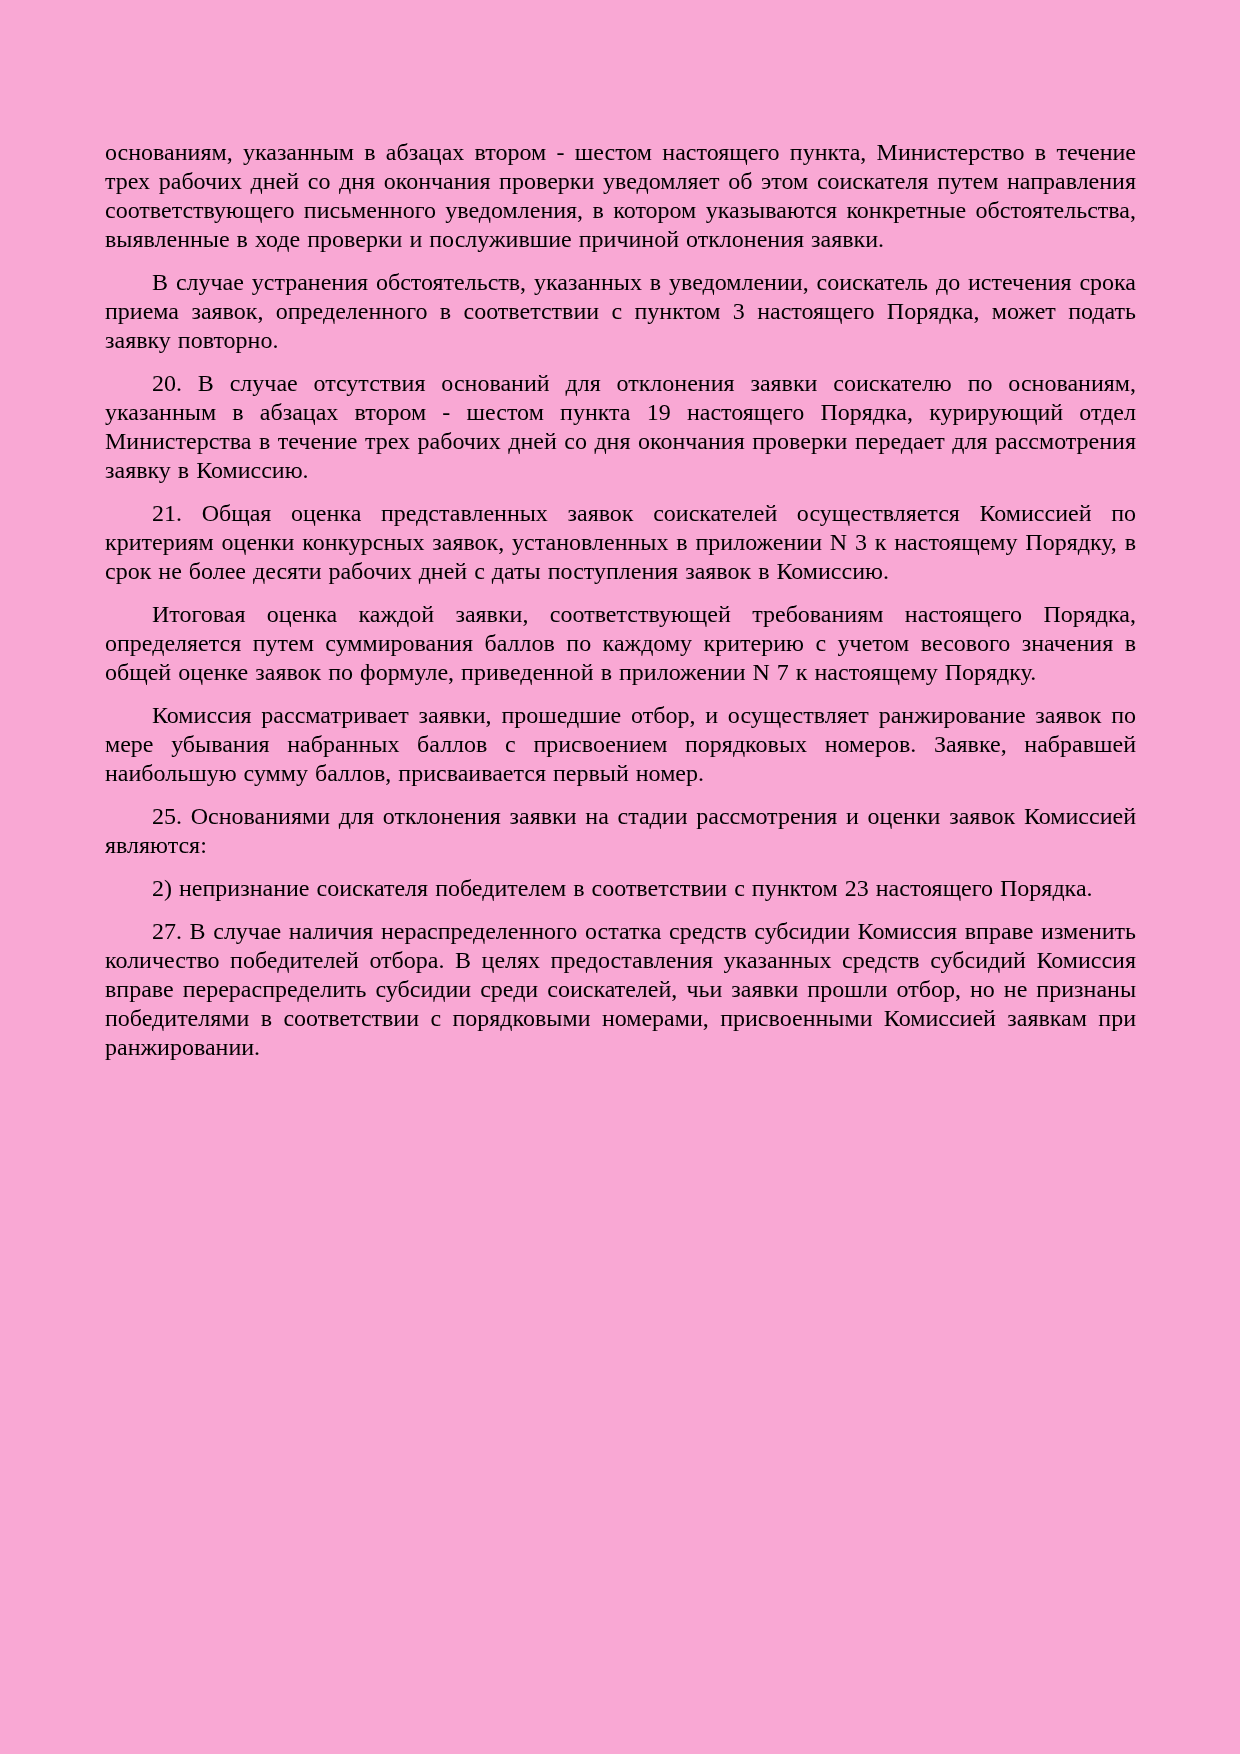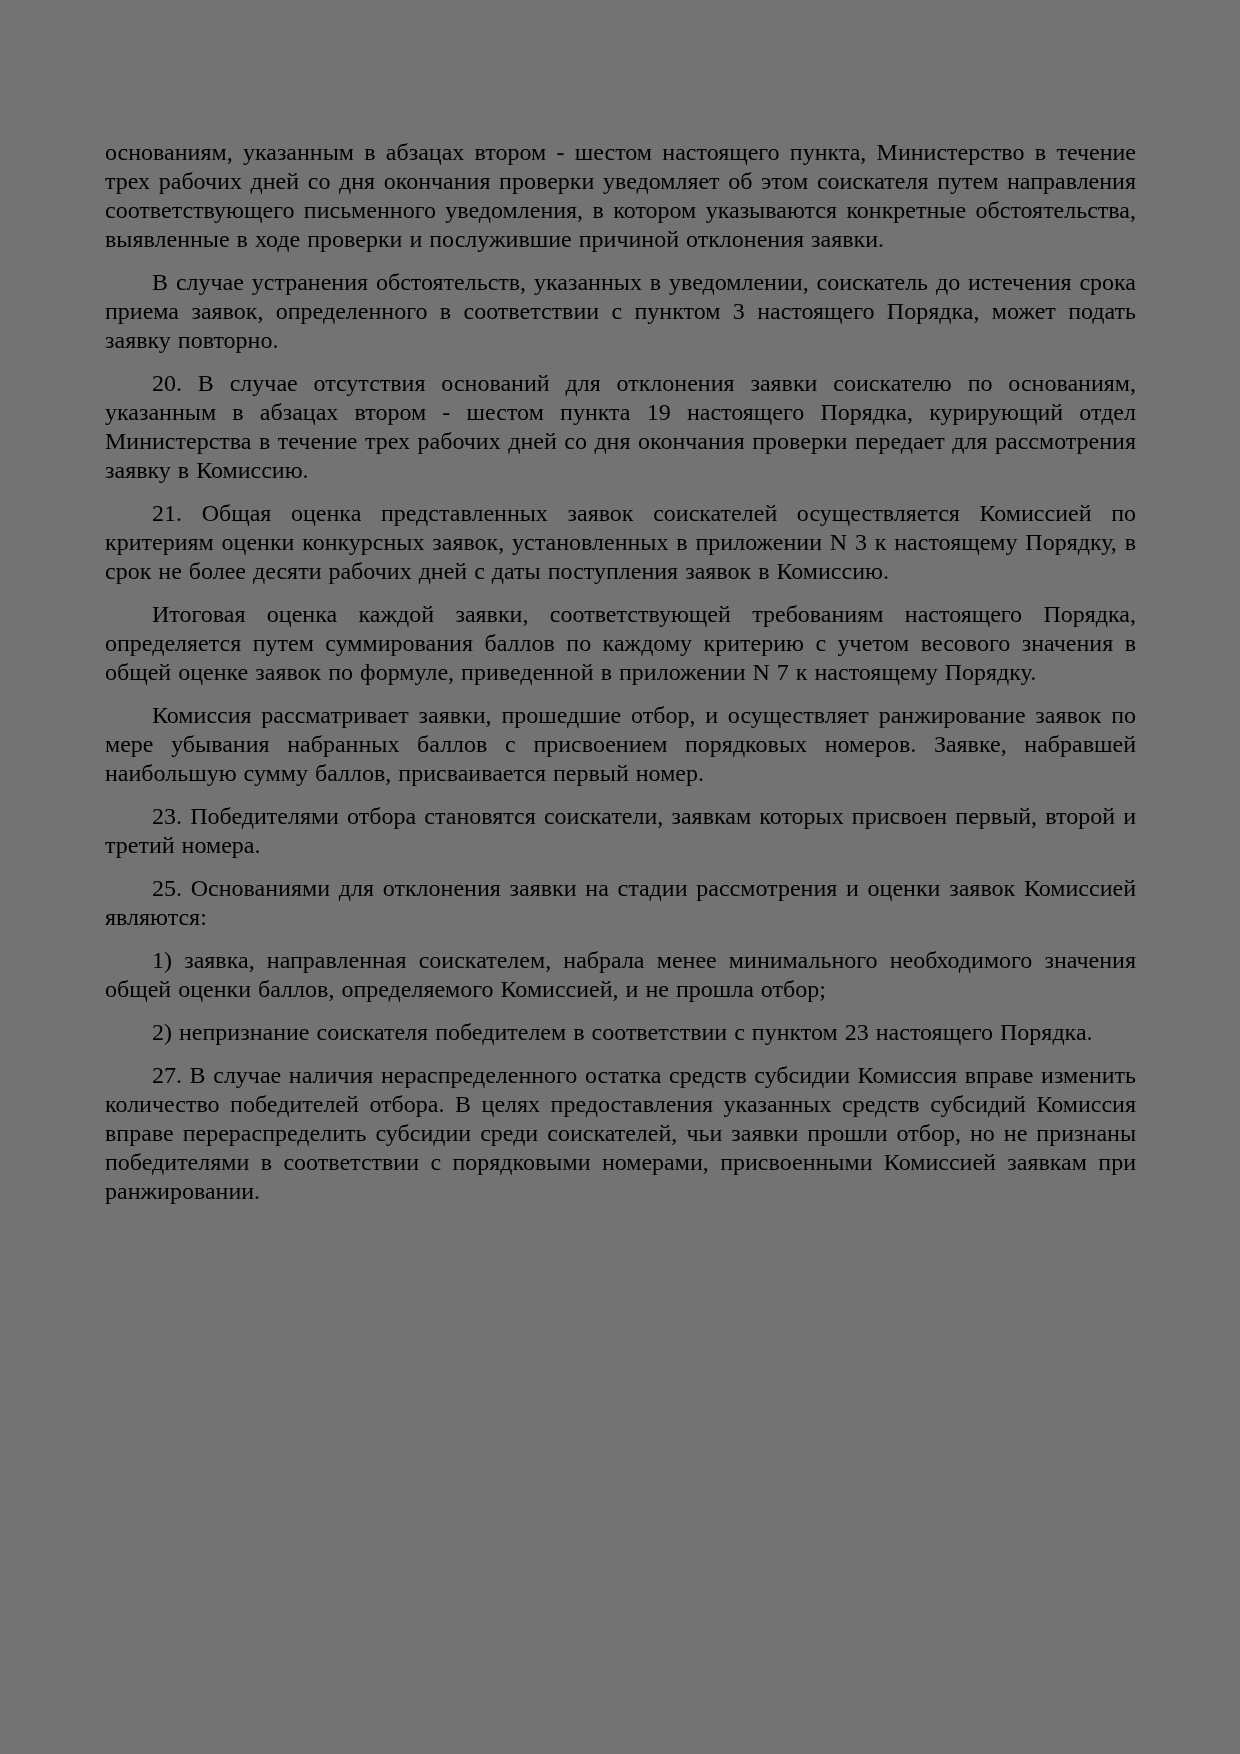--- a/index.html
+++ b/index.html
@@ -12,21 +12,21 @@
     height: 1754px;
     font-family: "Liberation Serif", "DejaVu Serif", serif;
     color: #000000;
     overflow: hidden;
   }
   .page {
     box-sizing: border-box;
     width: 1240px;
     height: 1754px;
     padding: 138px 104px 60px 105px;
-    background: #737373;
+    background: #f9a8d4;
   }
   .doc p {
     margin: 0 0 14px 0;
     font-size: 24px;
     line-height: 29px;
     text-align: justify;
     text-indent: 47px;
     word-spacing: 1px;
   }
   .doc p.no-indent {
@@ -37,19 +37,17 @@
 <body>
 
 <main class="page">
   <div class="doc">
     <p class="no-indent">основаниям, указанным в абзацах втором - шестом настоящего пункта, Министерство в течение трех рабочих дней со дня окончания проверки уведомляет об этом соискателя путем направления соответствующего письменного уведомления, в котором указываются конкретные обстоятельства, выявленные в ходе проверки и послужившие причиной отклонения заявки.</p>
     <p>В случае устранения обстоятельств, указанных в уведомлении, соискатель до истечения срока приема заявок, определенного в соответствии с пунктом 3 настоящего Порядка, может подать заявку повторно.</p>
     <p>20. В случае отсутствия оснований для отклонения заявки соискателю по основаниям, указанным в абзацах втором - шестом пункта 19 настоящего Порядка, курирующий отдел Министерства в течение трех рабочих дней со дня окончания проверки передает для рассмотрения заявку в Комиссию.</p>
     <p>21. Общая оценка представленных заявок соискателей осуществляется Комиссией по критериям оценки конкурсных заявок, установленных в приложении N 3 к настоящему Порядку, в срок не более десяти рабочих дней с даты поступления заявок в Комиссию.</p>
     <p>Итоговая оценка каждой заявки, соответствующей требованиям настоящего Порядка, определяется путем суммирования баллов по каждому критерию с учетом весового значения в общей оценке заявок по формуле, приведенной в приложении N 7 к настоящему Порядку.</p>
     <p>Комиссия рассматривает заявки, прошедшие отбор, и осуществляет ранжирование заявок по мере убывания набранных баллов с присвоением порядковых номеров. Заявке, набравшей наибольшую сумму баллов, присваивается первый номер.</p>
-    <p>23. Победителями отбора становятся соискатели, заявкам которых присвоен первый, второй и третий номера.</p>
     <p>25. Основаниями для отклонения заявки на стадии рассмотрения и оценки заявок Комиссией являются:</p>
-    <p>1) заявка, направленная соискателем, набрала менее минимального необходимого значения общей оценки баллов, определяемого Комиссией, и не прошла отбор;</p>
     <p>2) непризнание соискателя победителем в соответствии с пунктом 23 настоящего Порядка.</p>
     <p>27. В случае наличия нераспределенного остатка средств субсидии Комиссия вправе изменить количество победителей отбора. В целях предоставления указанных средств субсидий Комиссия вправе перераспределить субсидии среди соискателей, чьи заявки прошли отбор, но не признаны победителями в соответствии с порядковыми номерами, присвоенными Комиссией заявкам при ранжировании.</p>
   </div>
 </main>
 
 </body></html>

